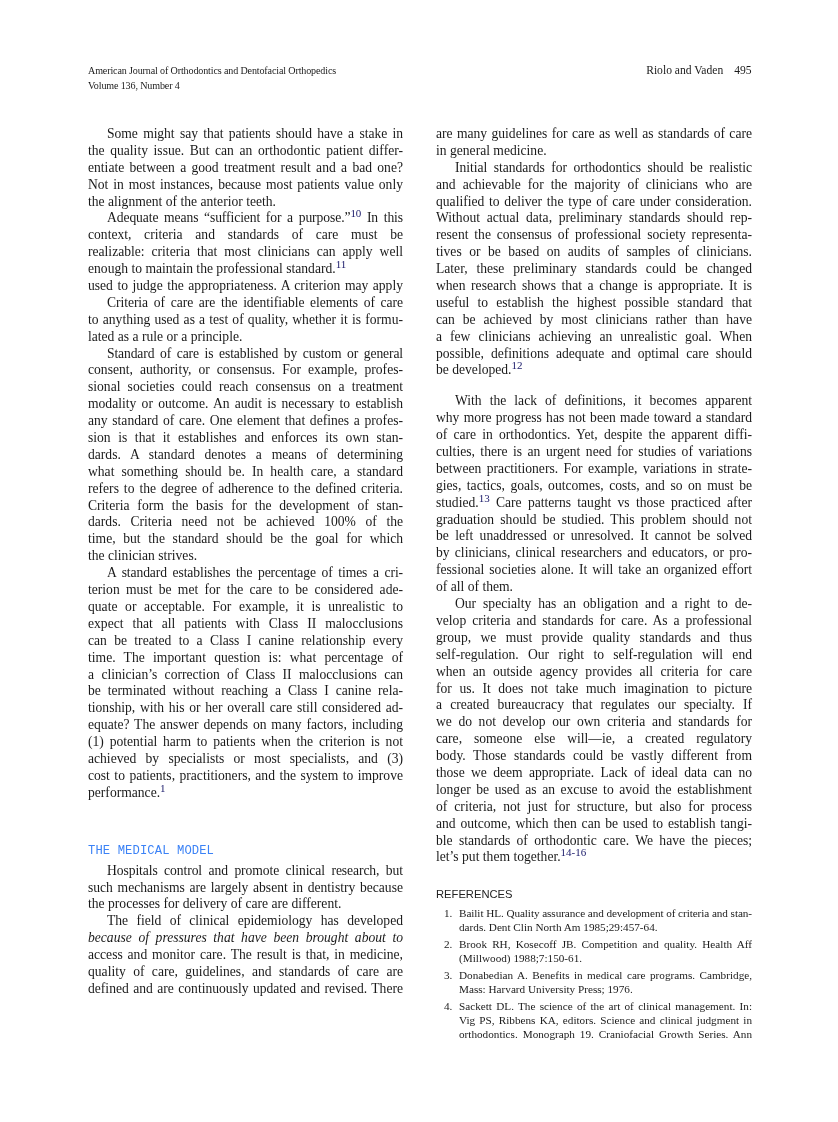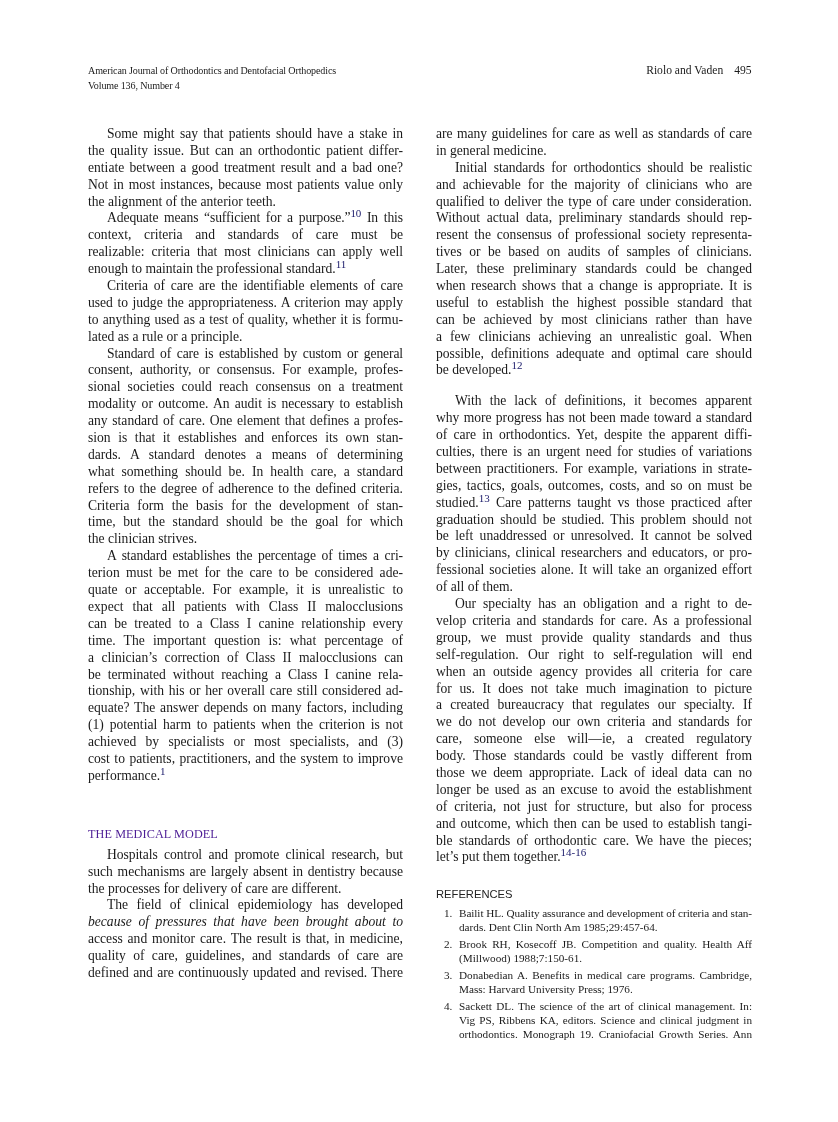--- a/index.html
+++ b/index.html
@@ -10,21 +10,21 @@
   .hdr-right{position:absolute;top:63px;right:86px;font-family:"Liberation Serif",serif;font-size:12.6px;line-height:15px;transform:scaleX(0.92);transform-origin:right top;}
   .hdr-right .pg{margin-left:12px;}
   .col{position:absolute;width:315px;}
   .col-left{left:88px;top:126px;}
   .col-right{left:436px;top:126px;width:316px;}
   .ln{display:block;height:16.9px;line-height:16.9px;font-size:13.6px;white-space:nowrap;
       text-align:justify;text-align-last:justify;overflow:visible;}
   .ln.last{text-align-last:left;}
   .ln.ind{text-indent:19px;}
   sup{font-size:11px;line-height:0;vertical-align:5px;color:#1a1a6a;margin-top:28px;}
-  .sect{display:block;font-family:Liberation Serif, serif;font-size:12.2px;letter-spacing:0.1px;color:#4c1d95;}
+  .sect{display:block;font-family:Liberation Mono, monospace;font-size:12.2px;letter-spacing:0.1px;color:#3b82f6;}
   .refs-title{display:block;font-family:"Liberation Sans","DejaVu Sans",sans-serif;font-size:11.2px;color:#222;margin-top:2px;margin-bottom:6px;}
   .ref{position:relative;padding-left:23px;font-size:11.2px;line-height:14px;margin-bottom:3px;transform:scaleX(1);}
   .ref .num{position:absolute;left:8px;top:0;}
   .ref .rl{display:block;text-align:justify;text-align-last:justify;white-space:nowrap;}
   .ref .rl.last{text-align-last:left;}
 </style>
 </head>
 <body>
 
 <div class="hdr hdr-left">
@@ -46,37 +46,38 @@
   </div>
 
   <div>
     <span class="ln ind" style="white-space: nowrap; letter-spacing: -0.088px;"><span>Adequate means “sufficient for a purpose.”</span><sup>10</sup> <span>In this</span></span>
     <span class="ln" style="white-space: nowrap;">context, criteria and standards of care must be</span>
     <span class="ln" style="white-space: nowrap;">realizable: criteria that most clinicians can apply well</span>
     <span class="ln last" style="white-space: nowrap;"><span>enough to maintain the professional standard.</span><sup>11</sup></span>
   </div>
 
   <div>
+    <span class="ln" style="white-space: nowrap;">used to judge the appropriateness. A criterion may apply</span>
     <span class="ln ind" style="white-space: nowrap; letter-spacing: -0.056px;">Criteria of care are the identifiable elements of care</span>
-    <span class="ln" style="white-space: nowrap;">used to judge the appropriateness. A criterion may apply</span>
     <span class="ln" style="white-space: nowrap;">to anything used as a test of quality, whether it is formu-</span>
     <span class="ln last" style="white-space: nowrap;">lated as a rule or a principle.</span>
   </div>
 
   <div>
     <span class="ln ind" style="white-space: nowrap; letter-spacing: -0.118px;">Standard of care is established by custom or general</span>
     <span class="ln" style="white-space: nowrap;">consent, authority, or consensus. For example, profes-</span>
     <span class="ln" style="white-space: nowrap;">sional societies could reach consensus on a treatment</span>
     <span class="ln" style="white-space: nowrap;">modality or outcome. An audit is necessary to establish</span>
     <span class="ln" style="white-space: nowrap;">any standard of care. One element that defines a profes-</span>
     <span class="ln" style="white-space: nowrap;">sion is that it establishes and enforces its own stan-</span>
     <span class="ln" style="white-space: nowrap;">dards. A standard denotes a means of determining</span>
     <span class="ln" style="white-space: nowrap;">what something should be. In health care, a standard</span>
     <span class="ln" style="white-space: nowrap;">refers to the degree of adherence to the defined criteria.</span>
     <span class="ln" style="white-space: nowrap;">Criteria form the basis for the development of stan-</span>
+    <span class="ln" style="white-space: nowrap;">dards. Criteria need not be achieved 100% of the</span>
     <span class="ln" style="white-space: nowrap;">time, but the standard should be the goal for which</span>
     <span class="ln last" style="white-space: nowrap;">the clinician strives.</span>
   </div>
 
   <div>
     <span class="ln ind" style="white-space: nowrap; letter-spacing: -0.101px;">A standard establishes the percentage of times a cri-</span>
     <span class="ln" style="white-space: nowrap;">terion must be met for the care to be considered ade-</span>
     <span class="ln" style="white-space: nowrap;">quate or acceptable. For example, it is unrealistic to</span>
     <span class="ln" style="white-space: nowrap;">expect that all patients with Class II malocclusions</span>
     <span class="ln" style="white-space: nowrap;">can be treated to a Class I canine relationship every</span>

